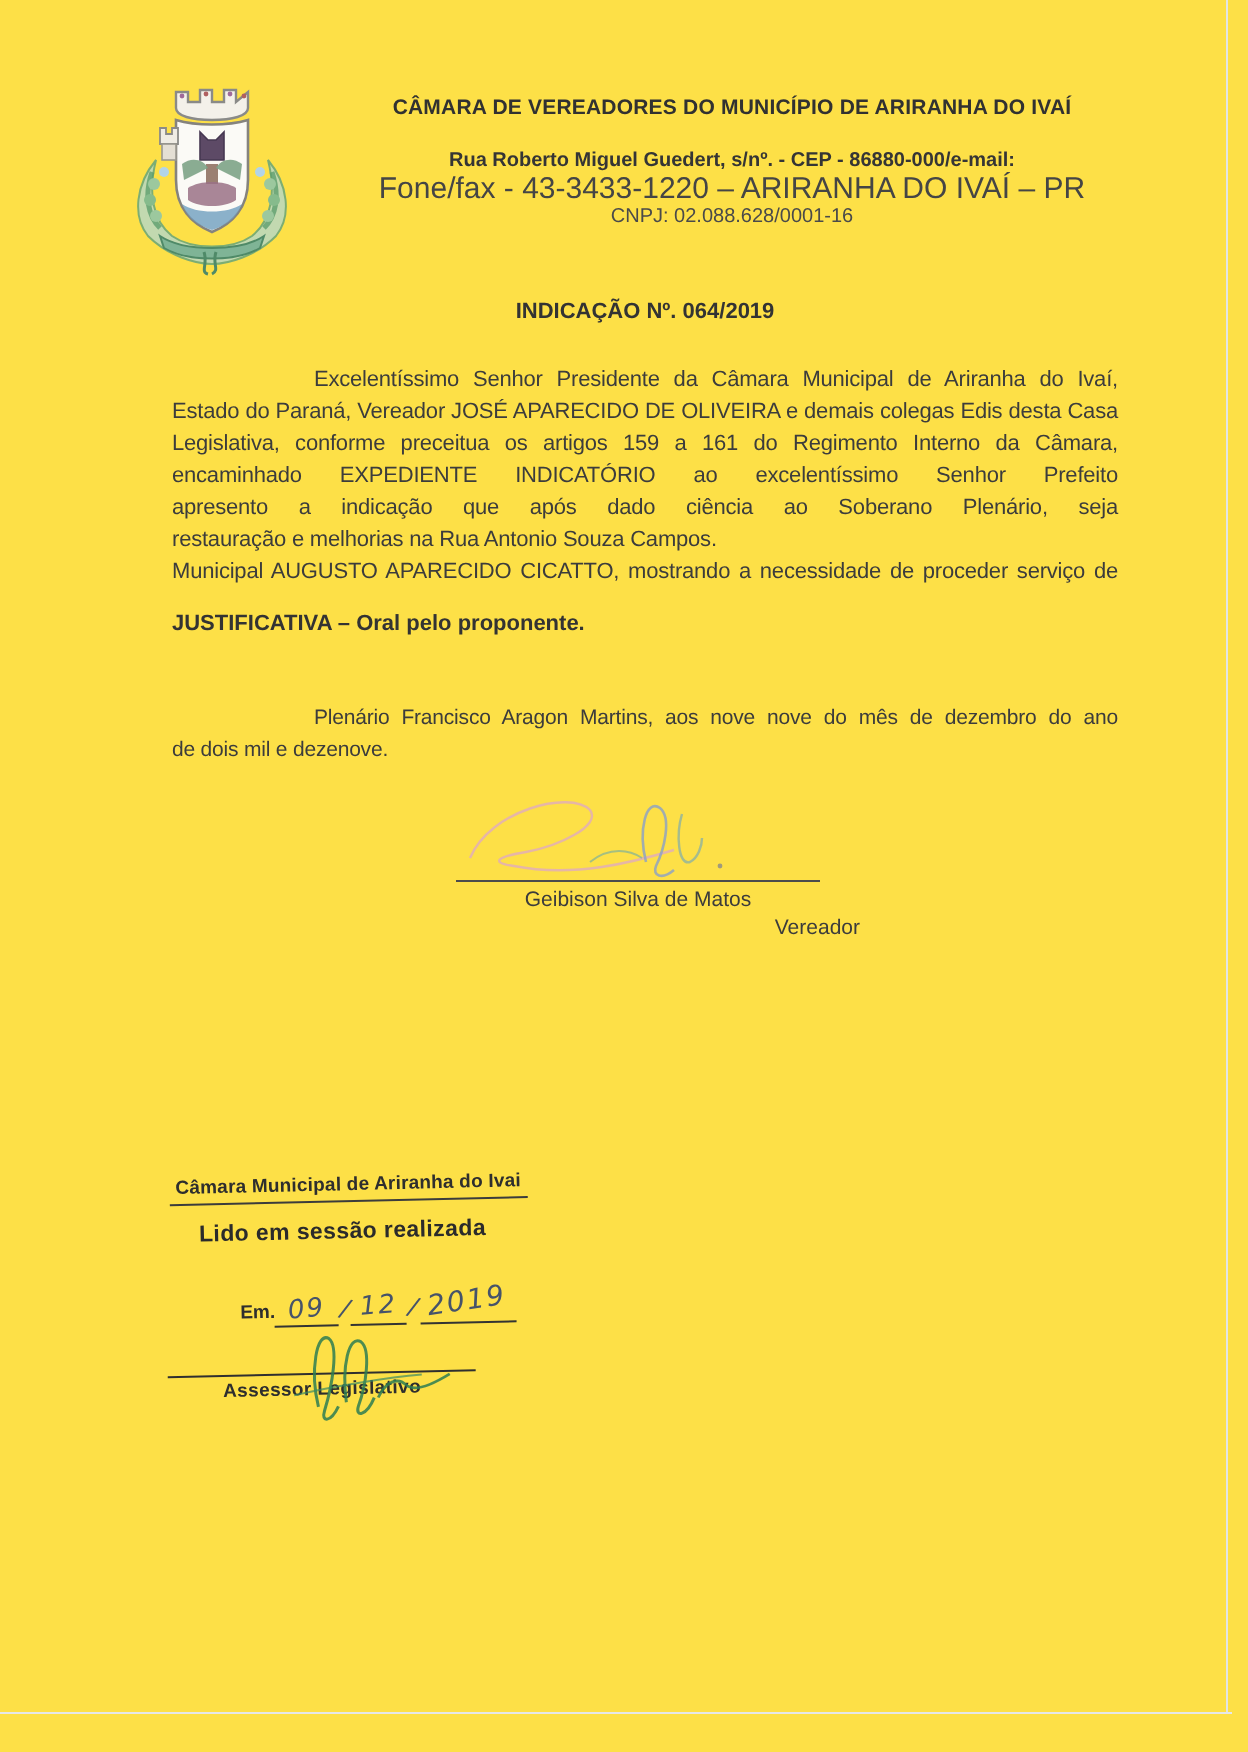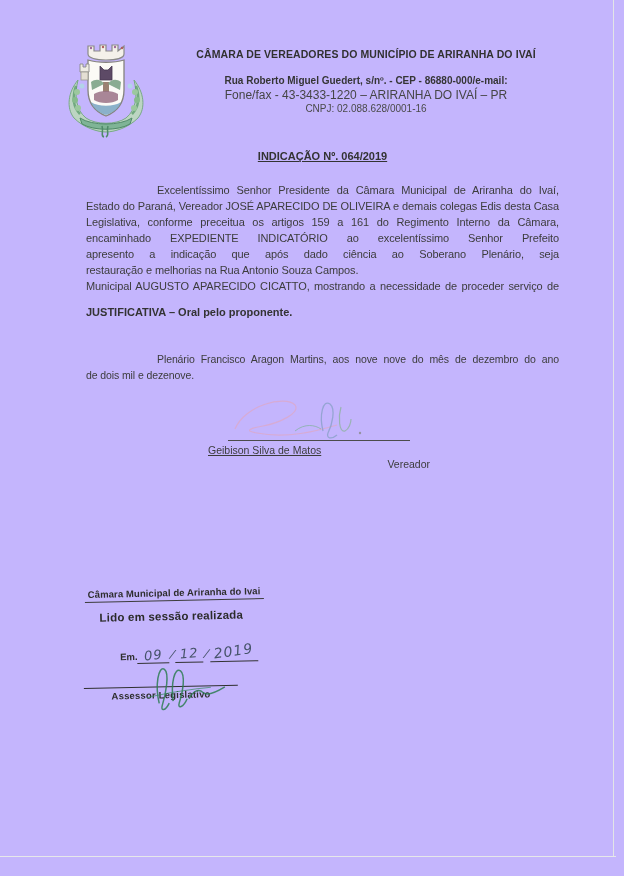--- a/index.html
+++ b/index.html
@@ -1,50 +1,50 @@
 <!DOCTYPE html>
 <html><head>
 <meta charset="utf-8">
 <style>
   html,body { margin:0; padding:0; background:#ffffff; }
   .page {
     position:relative; width:624px; height:876px; margin:0 auto;
-    background:#c4b5fd; overflow:hidden;
+    background:#fde047; overflow:hidden;
     font-family:"Liberation Sans", sans-serif; color:#3a3a3a;
   }
   .scan-edge-right { position:absolute; left:613px; top:0; width:0; height:857px; border-right:1px solid #e2e5e7; }
   .scan-edge-bottom { position:absolute; left:0; top:856px; width:616px; height:0; border-top:1px solid #e6e8ea; }
 
   
   .coat { position:absolute; left:64px; top:42px; width:84px; height:96px; }
   .header-text { position:absolute; left:173px; top:48px; width:386px; text-align:center; color:#383838; }
   .h-org { font-size:10.5px; font-weight:bold; line-height:12px; letter-spacing:0.1px; color:#313131; }
   .h-addr { margin-top:15px; font-size:10px; font-weight:bold; line-height:12px; color:#353535; }
   .h-mail { margin-top:3px; font-size:10px; line-height:12px; color:#454545; }
-  .h-fone { margin-top:2px; font-size:12px; line-height:12px; color:#454545; }
+  .h-fone { margin-top:2px; font-size:15px; line-height:12px; color:#454545; }
   .h-cnpj { margin-top:2px; font-size:10px; line-height:12px; color:#4a4a4a; }
 
   
   .doc-title { position:absolute; left:86px; top:150px; width:473px; text-align:center;
-               font-size:11px; font-weight:bold; color:#333;text-decoration:underline; }
+               font-size:11px; font-weight:bold; color:#333; }
   .doc-body { position:absolute; left:86px; top:182px; width:473px;
               font-size:11px; letter-spacing:-0.1px; color:#3c3c3c; }
   .bline { height:16px; line-height:16px; overflow:visible; white-space:nowrap; }
   .bline.j { white-space:normal; text-align:justify; text-align-last:justify; }
   .bline.indent { padding-left:71px; }
   .justif { position:absolute; left:86px; top:306px; width:473px; 
             font-size:11px; font-weight:bold; color:#333; }
   .closing { position:absolute; left:86px; top:351px; width:473px;
              font-size:10.5px; letter-spacing:-0.1px; color:#3c3c3c; }
 
   
   .sig-scribble { position:absolute; left:225px; top:393px; width:155px; height:52px; }
   .sig-line { position:absolute; left:228px; top:440px; width:182px; height:0; border-top:1.5px solid #4c4c4c; }
-  .sig-name { position:absolute; left:208px; top:444px; width:222px; text-align:left;
-              font-size:10.5px; color:#3c3c3c; line-height:13px;text-decoration:underline; }
+  .sig-name { position:absolute; left:208px; top:444px; width:222px; text-align:center;
+              font-size:10.5px; color:#3c3c3c; line-height:13px; }
   .sig-role { position:absolute; left:208px; top:458px; width:222px; text-align:right;
               font-size:10.5px; color:#3c3c3c; line-height:13px; }
 
   
   .stamp { position:absolute; left:82px; top:583px; width:190px; height:132px;
            transform:rotate(-1.3deg); color:#303030; }
   .st-org { position:absolute; left:4px; top:4px; font-size:9.5px; font-weight:bold;
             letter-spacing:0.1px; border-bottom:1.1px solid #3c3c3c; padding:0 3px 2px 3px;
             white-space:nowrap; color:#2e2e2e; }
   .st-status { position:absolute; left:0; top:27px; width:180px; text-align:center;

